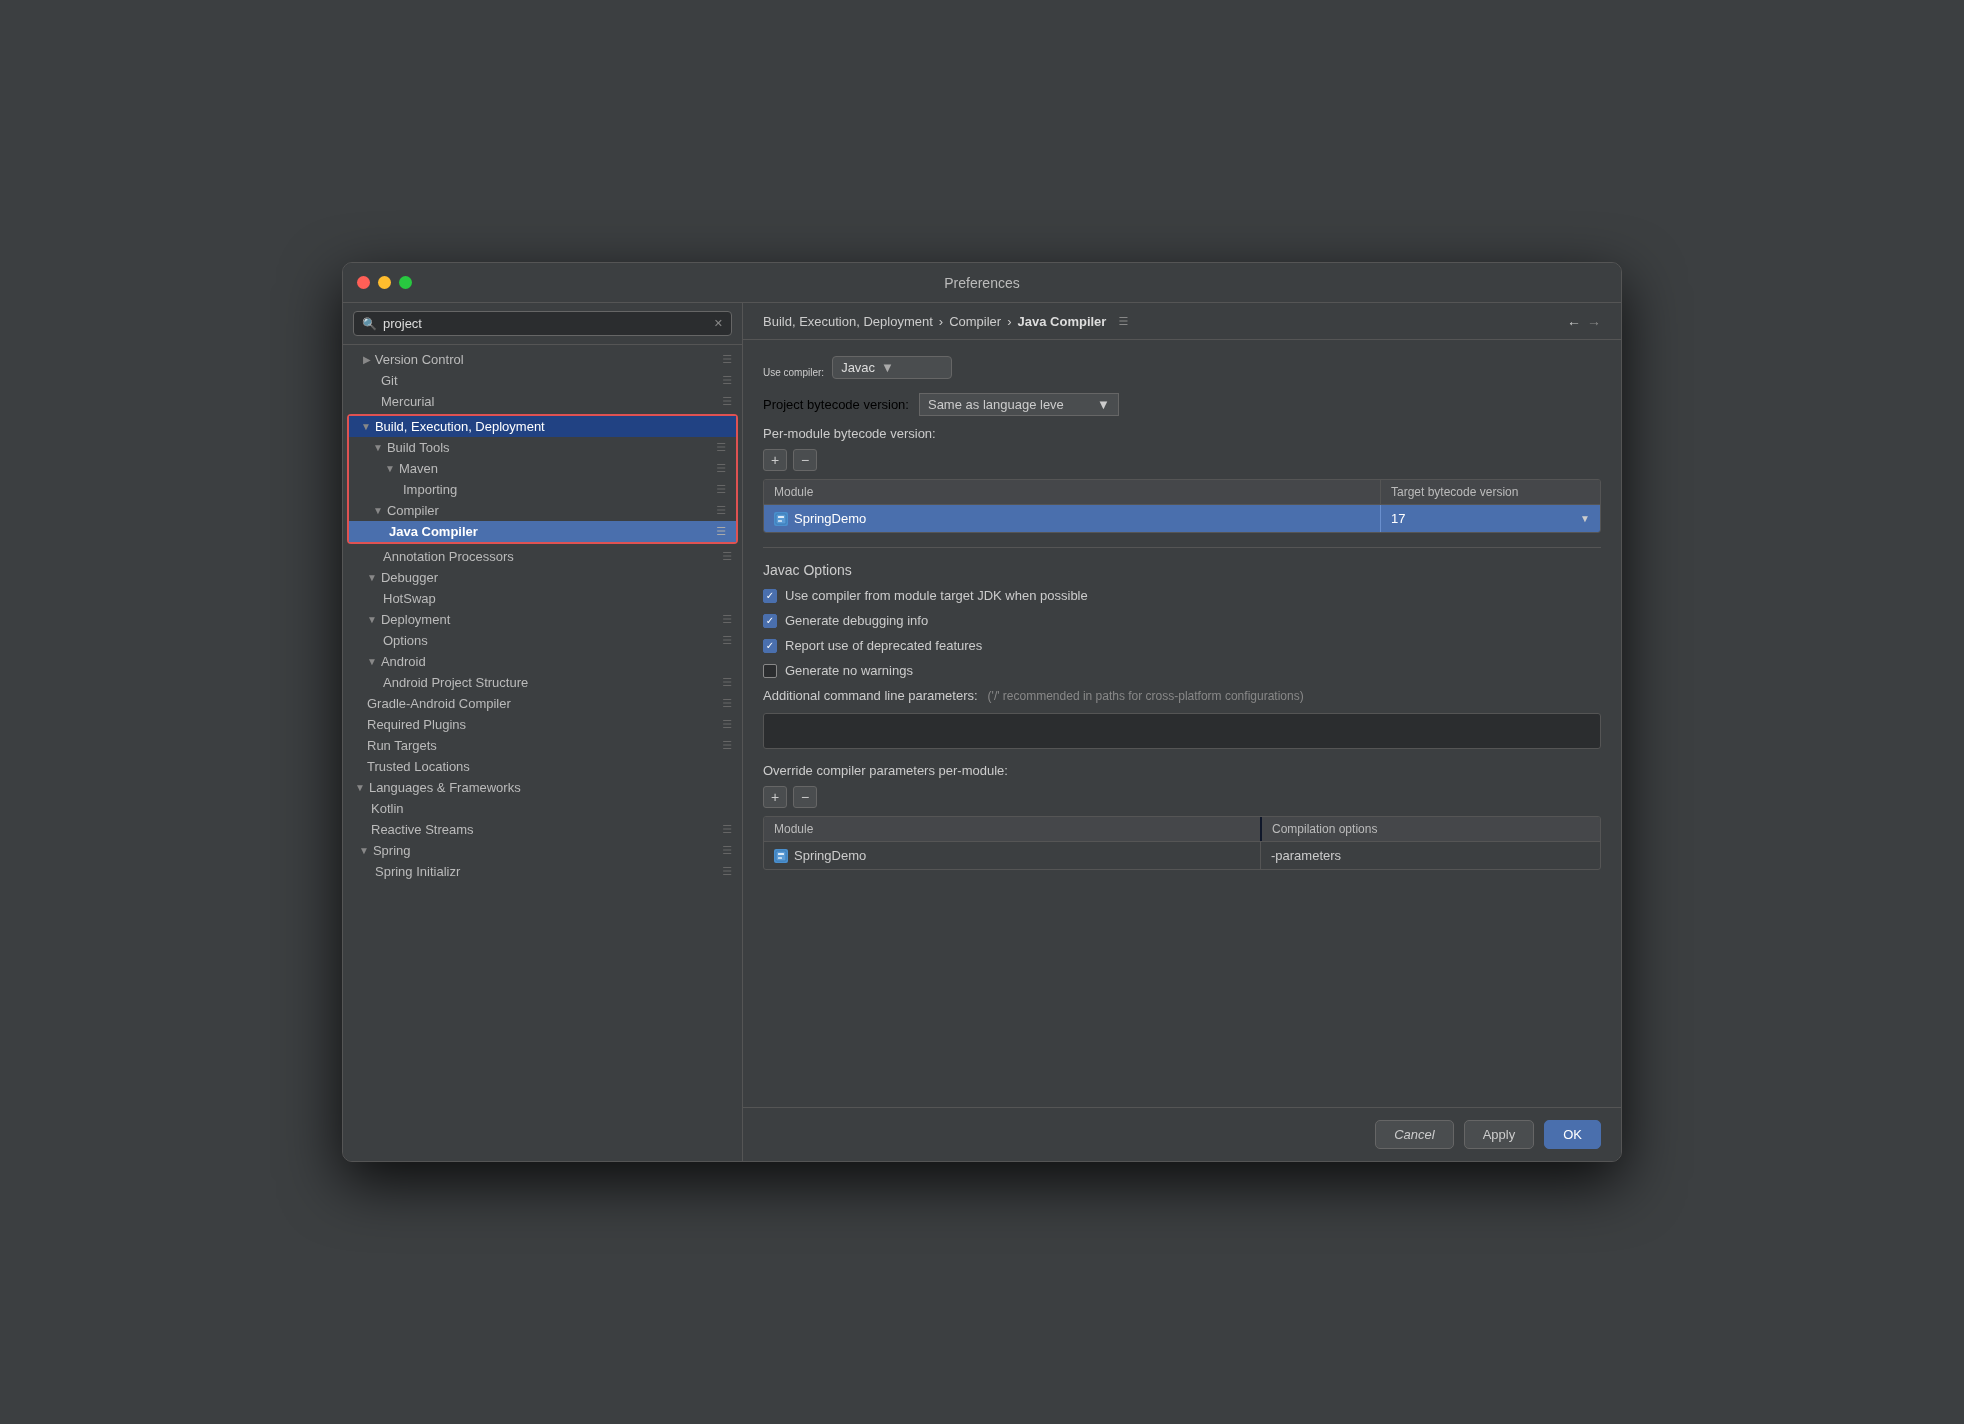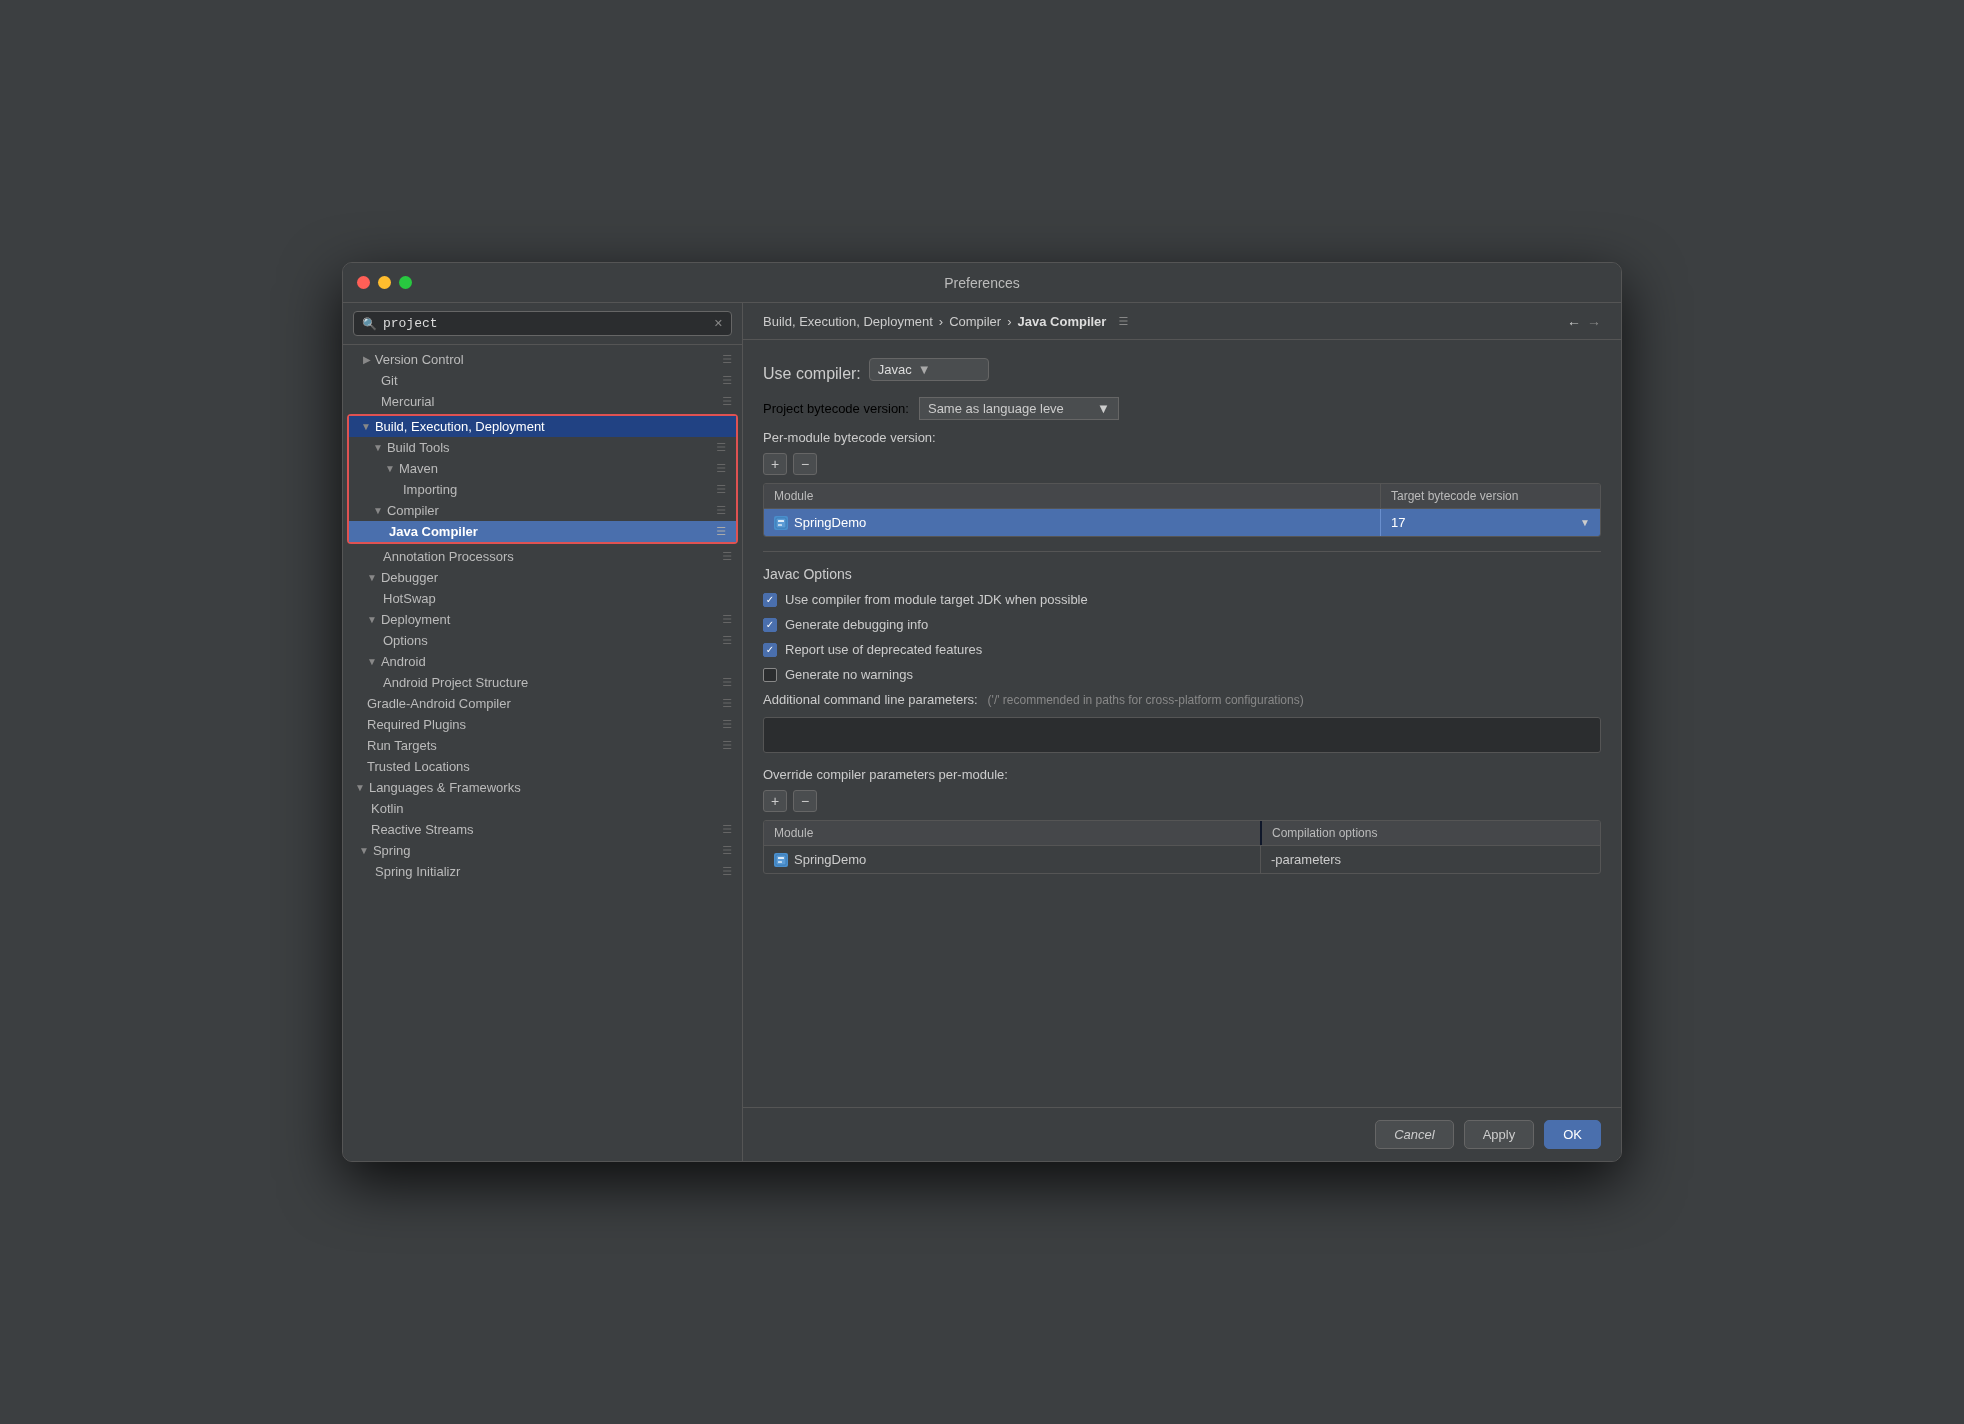--- a/index.html
+++ b/index.html
@@ -85,21 +85,20 @@
       color: #888;
       font-size: 12px;
     }
     .search-input {
       background: transparent;
       border: none;
       outline: none;
       color: #ddd;
       font-size: 13px;
       flex: 1;
-      font-family: Liberation Mono, monospace;
     }
     .search-clear {
       color: #888;
       cursor: pointer;
       font-size: 11px;
     }
     .sidebar-tree {
       flex: 1;
       overflow-y: auto;
       padding: 4px 0;
@@ -181,21 +180,21 @@
     .settings-content::-webkit-scrollbar-thumb { background: #555; border-radius: 3px; }
     
     .setting-row {
       display: flex;
       align-items: center;
       margin-bottom: 14px;
       gap: 8px;
     }
     .setting-row label {
       color: #ccc;
-      font-size: 16px;
+      font-size: 10px;
       white-space: nowrap;
       margin-top: 9px;
     }
     .dropdown-btn {
       display: flex;
       align-items: center;
       gap: 6px;
       background: #4a4d4f;
       border: 1px solid #666;
       border-radius: 4px;

